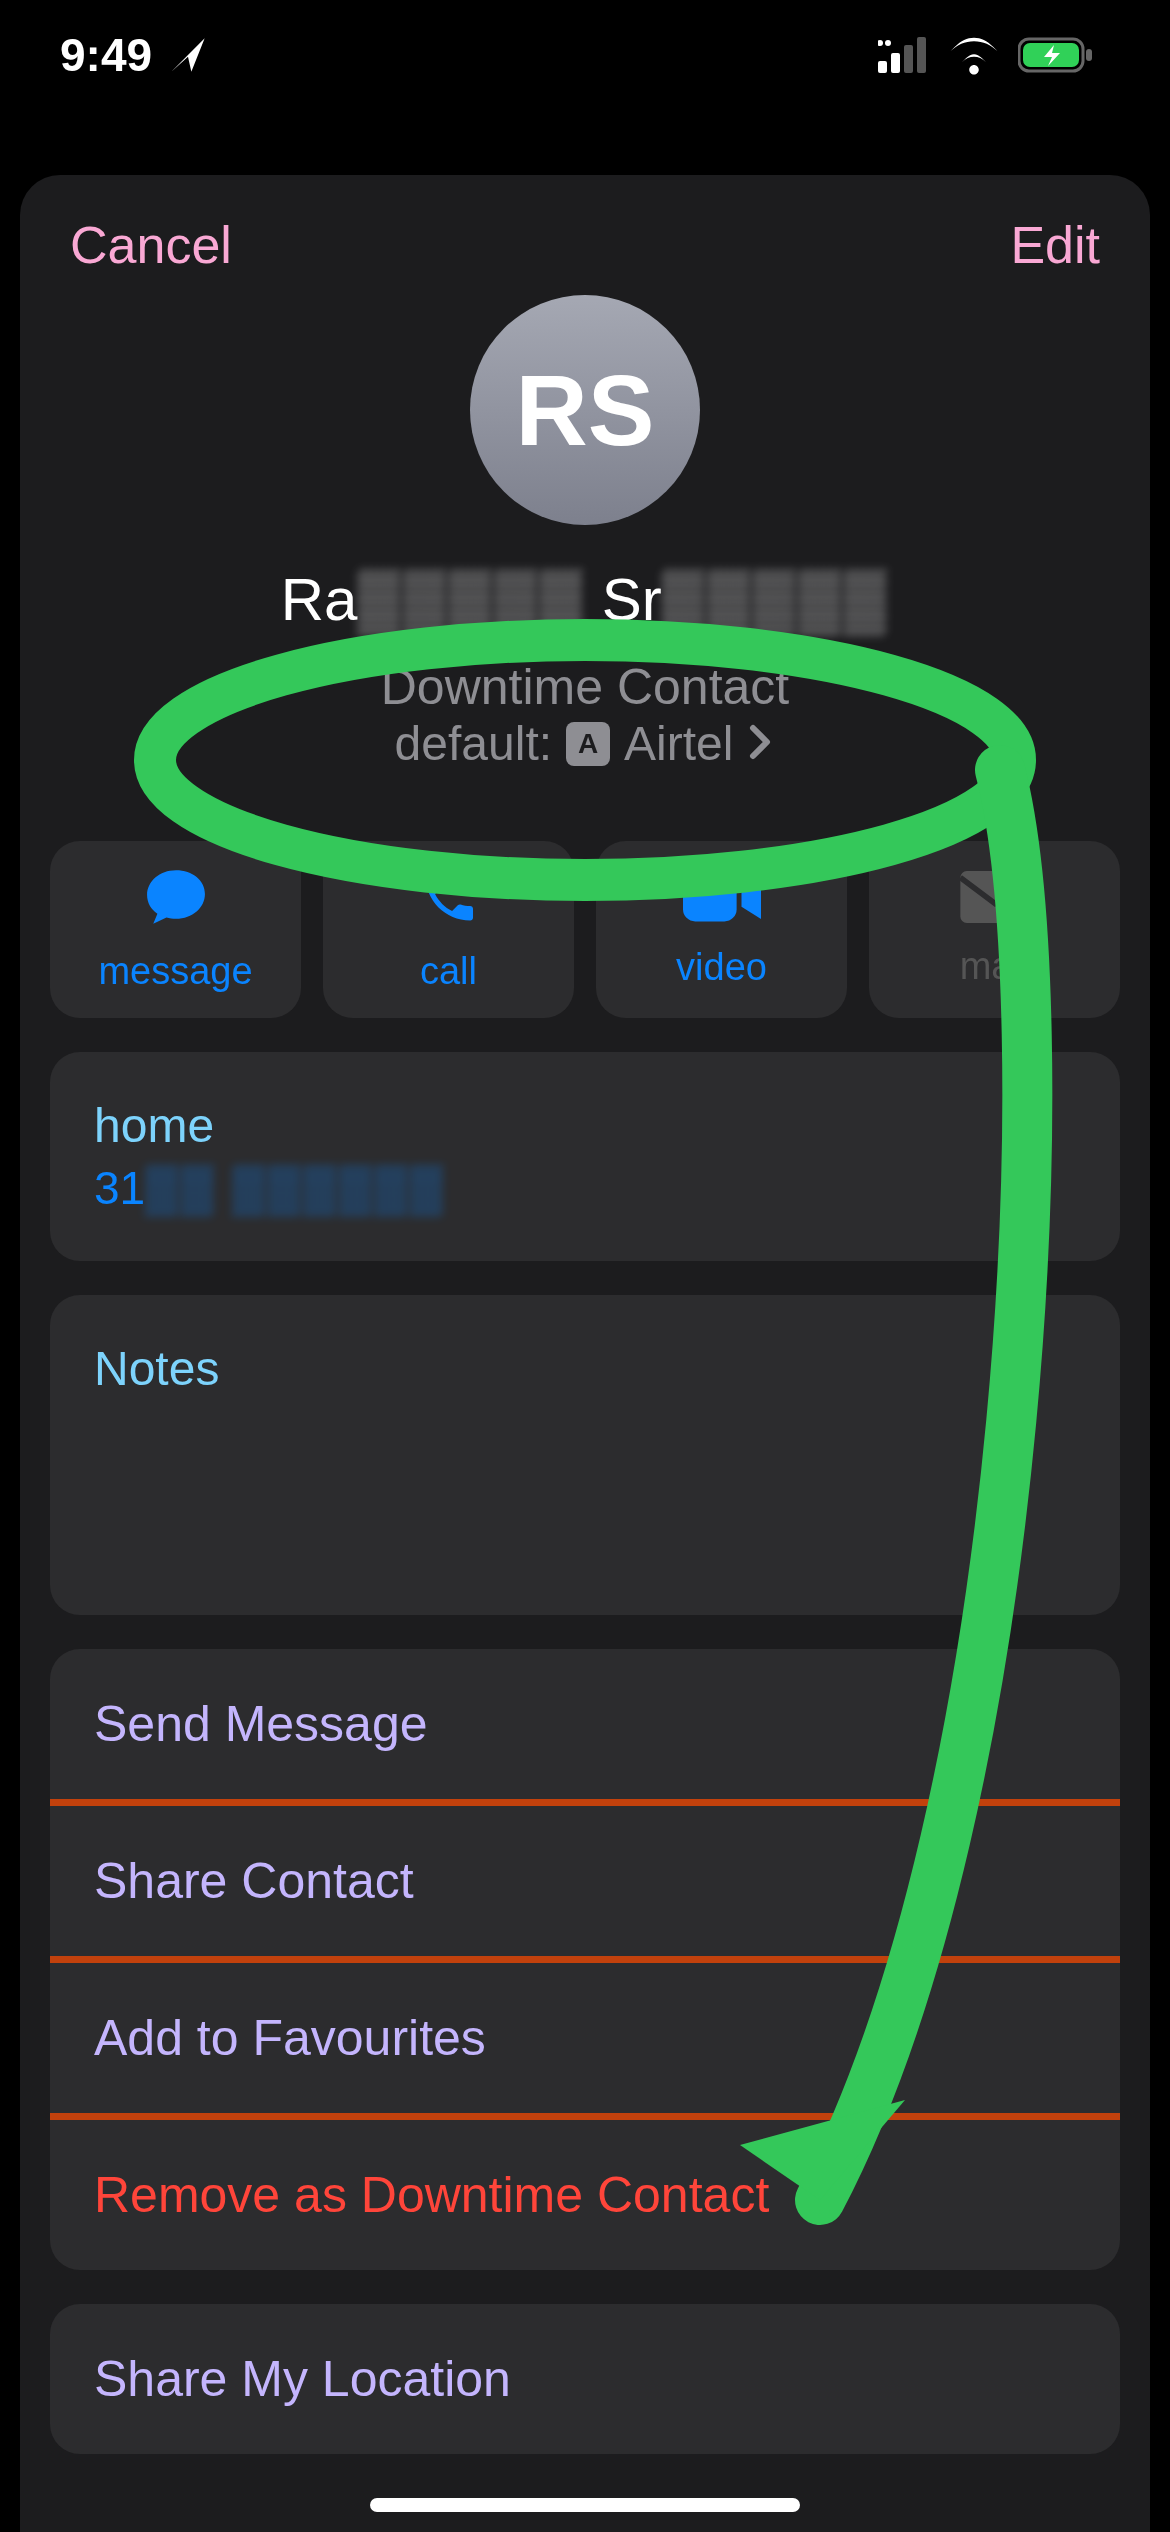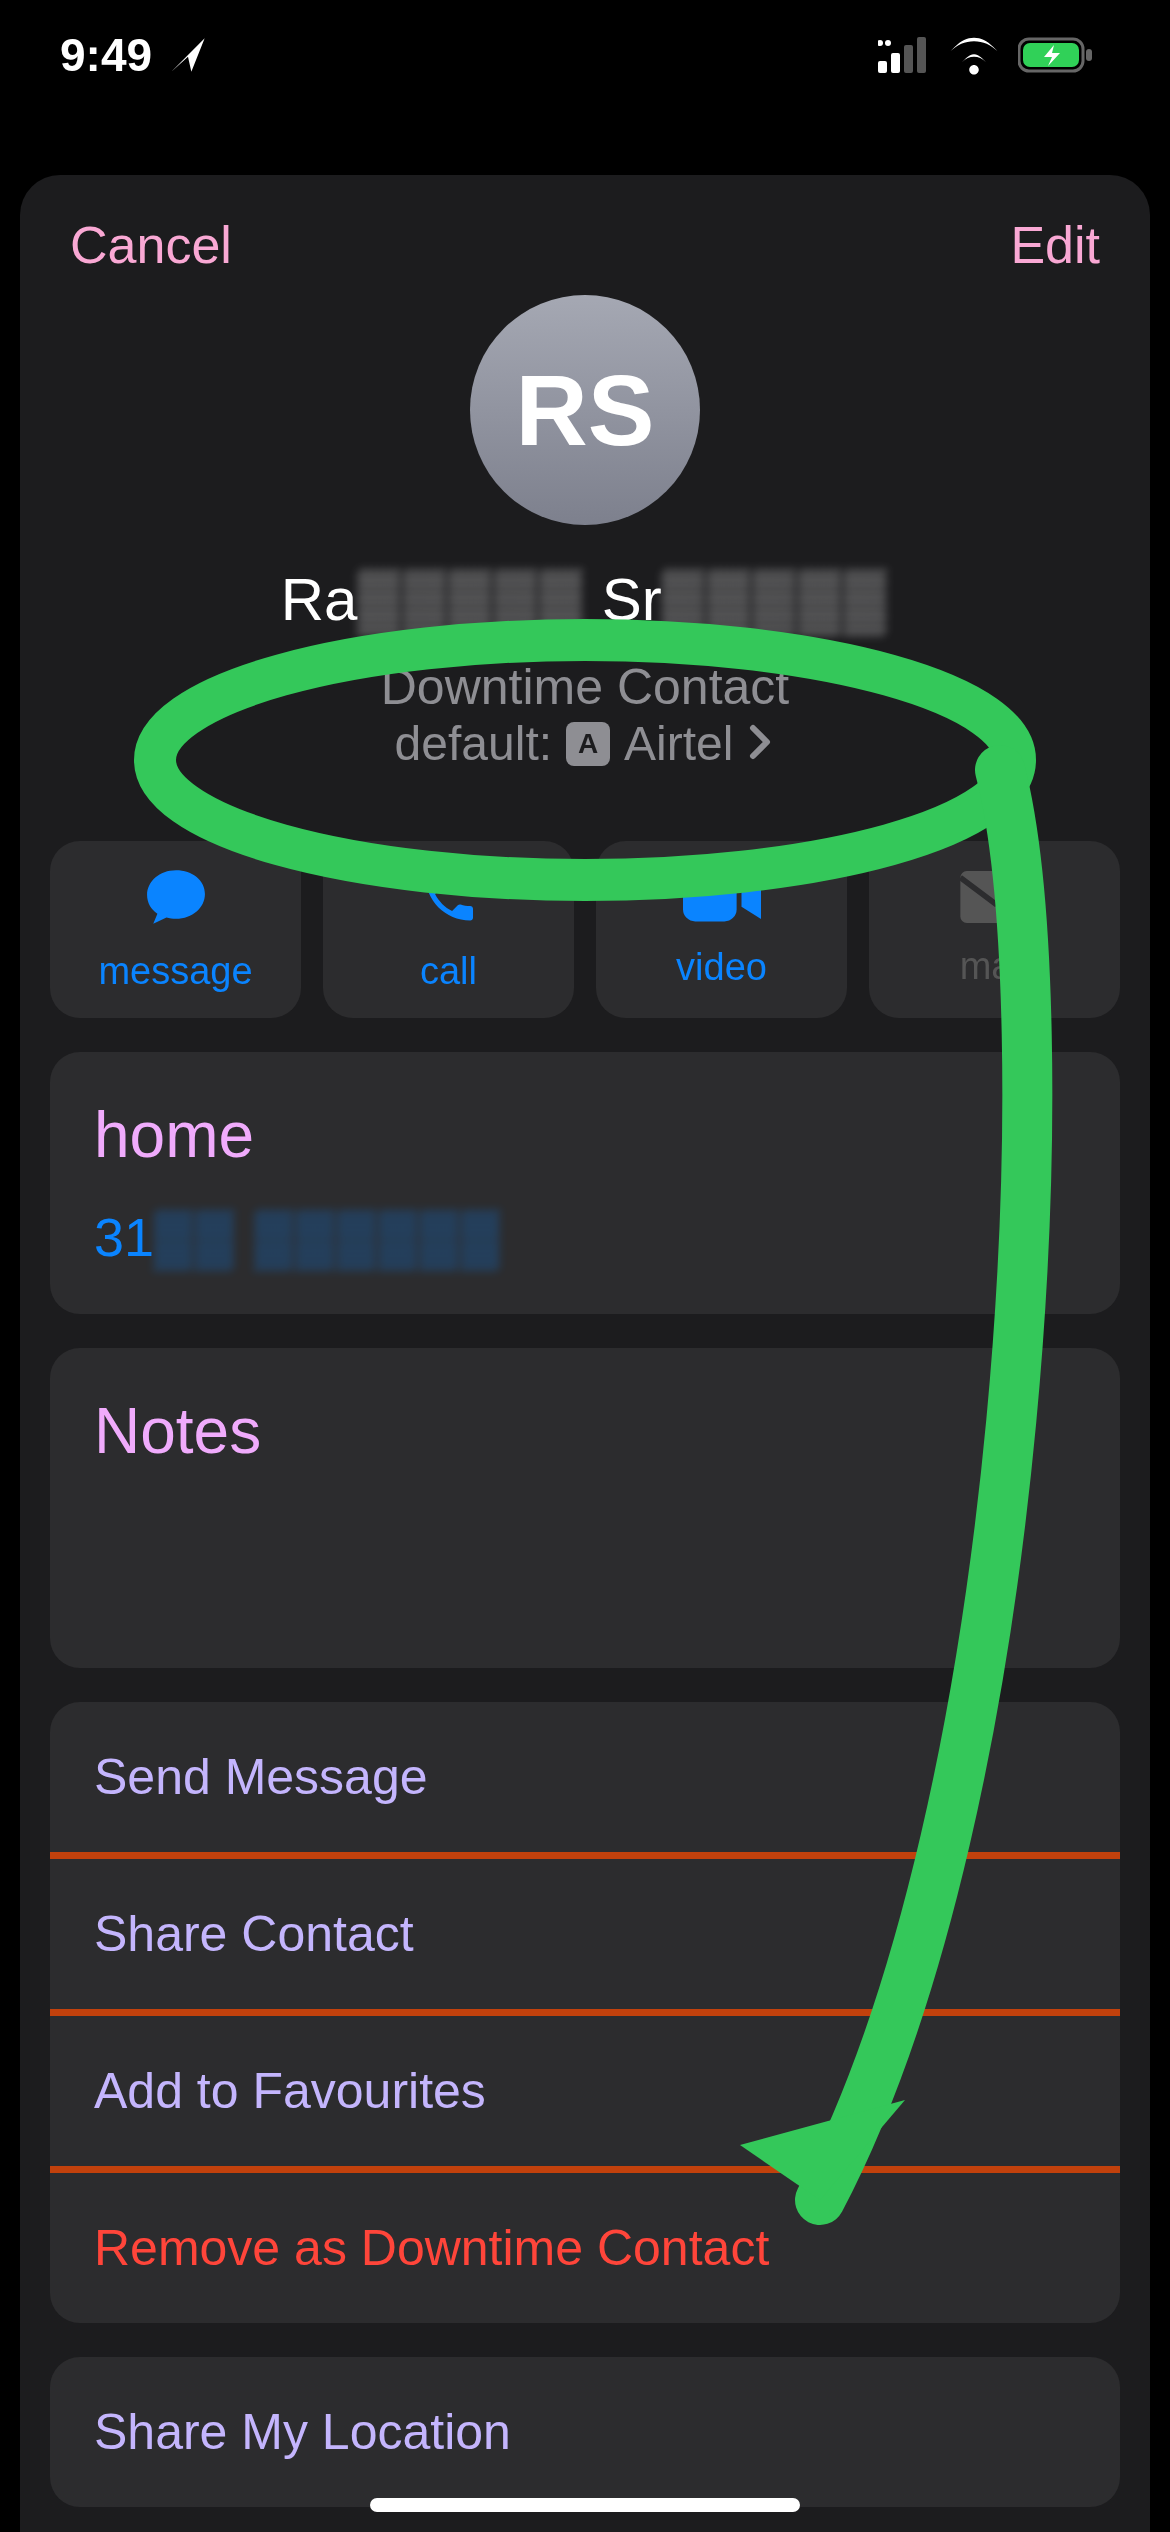--- a/index.html
+++ b/index.html
@@ -31,22 +31,22 @@
   .tiles { display: flex; gap: 22px; padding: 0 30px; margin-top: 70px; }
   .tile { flex: 1 1 0; height: 177px; background: #2c2c2e; border-radius: 30px; display: flex; flex-direction: column; align-items: center; justify-content: center; gap: 18px; }
   .tile .ticon { color: #0a84ff; }
   .tile .tlabel { color: #0a84ff; font-size: 38px; }
   .tile.disabled .ticon, .tile.disabled .tlabel { color: #555; }
 
   
   .group { background: #2c2c2e; border-radius: 30px; margin: 34px 30px 0; }
   .cell { padding: 46px 44px; font-size: 50px; }
   .cell + .cell { border-top: 7px solid #c2410c; }
-  .cell .label { color: #f0abfc; font-size: 64px; }
-  .cell .value { color: #0a84ff; font-size: 54px; margin-top: 34px; }
+  .cell .label { color: #7dd3fc; font-size: 48px; }
+  .cell .value { color: #0a84ff; font-size: 46px; margin-top: 8px; }
   .notes-cell { height: 320px; align-items: flex-start; }
 
   .group.actions .cell { color: #c4b5fd; }
   .group.actions .cell.danger { color: #ff453a; }
 
   
   .home-indicator { position: absolute; bottom: 20px; left: 50%; transform: translateX(-50%); width: 430px; height: 14px; border-radius: 10px; background: #fff; }
 
   
   .annot { position: absolute; inset: 0; pointer-events: none; }

